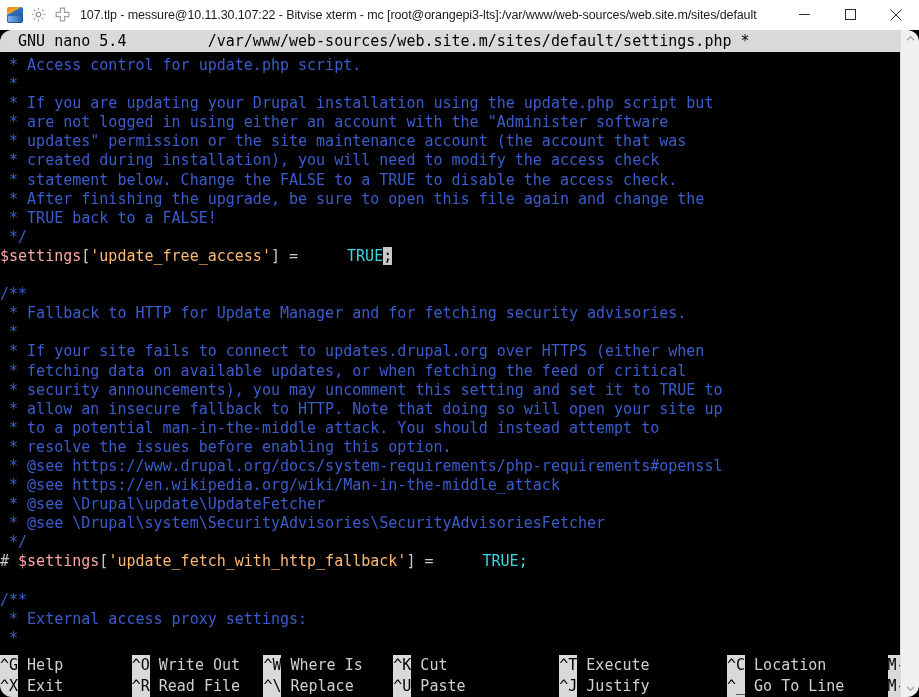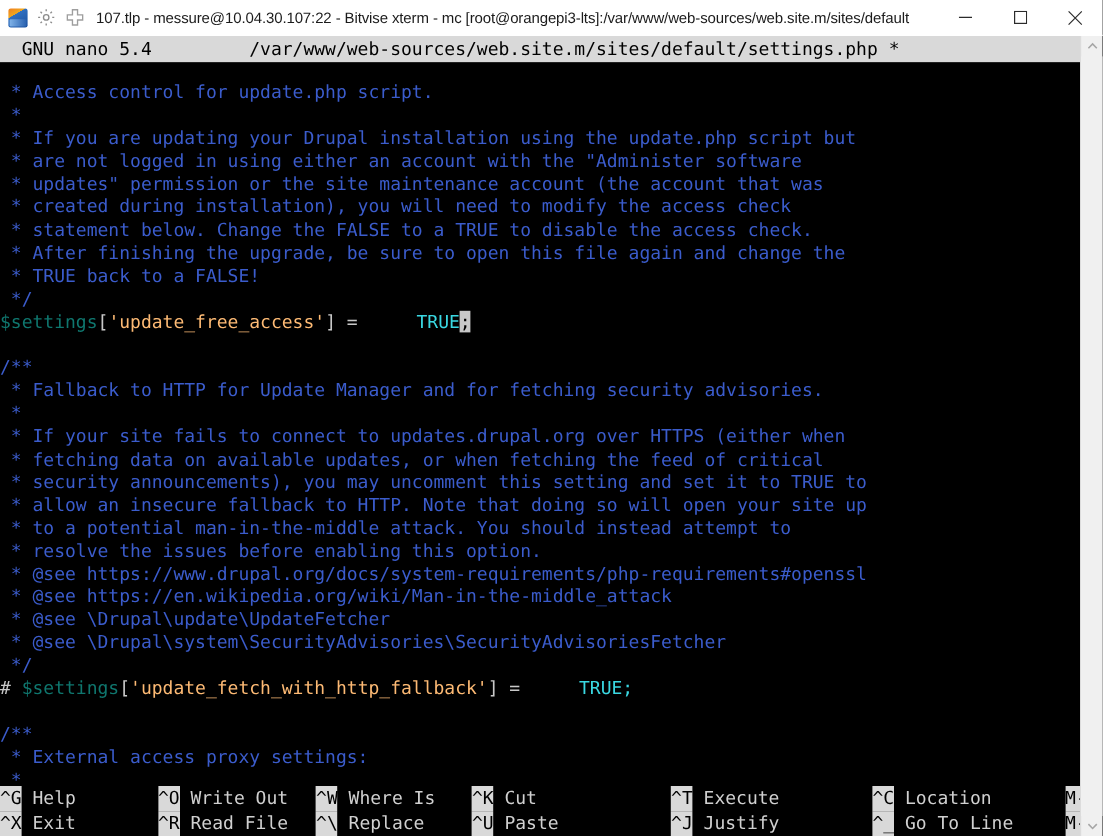--- a/index.html
+++ b/index.html
@@ -81,20 +81,21 @@
   .tb-btn svg { display: block; }
 
   
   .terminal {
     flex: 1 1 auto;
     display: flex;
     flex-direction: row;
     background: #000000;
     position: relative;
     overflow: hidden;
+    border-radius: 12px;
   }
   .term-col {
     flex: 1 1 auto;
     display: flex;
     flex-direction: column;
     position: relative;
     overflow: hidden;
   }
 
   
@@ -112,28 +113,28 @@
   }
 
   
   .nano-body {
     flex: 1 1 auto;
     background: #000000;
     font-size: 15px;
     line-height: 19.1px;
     white-space: pre;
     overflow: hidden;
-    padding-top: 16px;
+    padding-top: 4px;
     font-family: "DejaVu Sans Mono", "Liberation Mono", monospace;
   }
   .ln { height: 19.1px; white-space: pre; }
 
   
   .c-comment { color: #3b5ccc; }
-  .c-var     { color: #0f766e; }
+  .c-var     { color: #fca5a5; }
   .c-string  { color: #fdba74; }
   .c-punct   { color: #c8c8c8; }
   .c-const   { color: #3ad8e2; margin-left: 40px; }
   .c-plain   { color: #c8c8c8; }
   .cursor    { background: #c8c8c8; color: #000000; }
 
   
   .nano-foot {
     min-height: 42px;
     height: 42px;
@@ -191,21 +192,21 @@
           <circle cx="12" cy="12" r="3.2"></circle>
           <path d="M12 2.5v2.4M12 19.1v2.4M21.5 12h-2.4M4.9 12H2.5M18.7 5.3l-1.7 1.7M7 17l-1.7 1.7M18.7 18.7L17 17M7 7L5.3 5.3"></path>
         </svg>
       </span>
       <span class="plus-icon">
         <svg width="17" height="17" viewBox="0 0 24 24" fill="none" stroke="#9e9e9e" stroke-width="1.6">
           <path d="M9 3h6v6h6v6h-6v6H9v-6H3V9h6z"></path>
         </svg>
       </span>
     </div>
-    <div class="tb-title">107.tlp - messure@10.04.30.107:22 - Bitvise xterm - mc [root@orangepi3-lts]:/var/www/web-sources/web.site.m/sites/default</div>
+    <div class="tb-title">107.tlp - messure@10.11.30.107:22 - Bitvise xterm - mc [root@orangepi3-lts]:/var/www/web-sources/web.site.m/sites/default</div>
     <div class="tb-spacer"></div>
     <div class="tb-buttons">
       <div class="tb-btn">
         <svg width="11" height="11" viewBox="0 0 11 11">
             <path d="M0 5.5h11" stroke="#2b2b2b" stroke-width="1"></path>
           </svg>
       </div>
       <div class="tb-btn">
         <svg width="11" height="11" viewBox="0 0 11 11">
             <rect x="0.5" y="0.5" width="10" height="10" fill="none" stroke="#2b2b2b" stroke-width="1"></rect>

